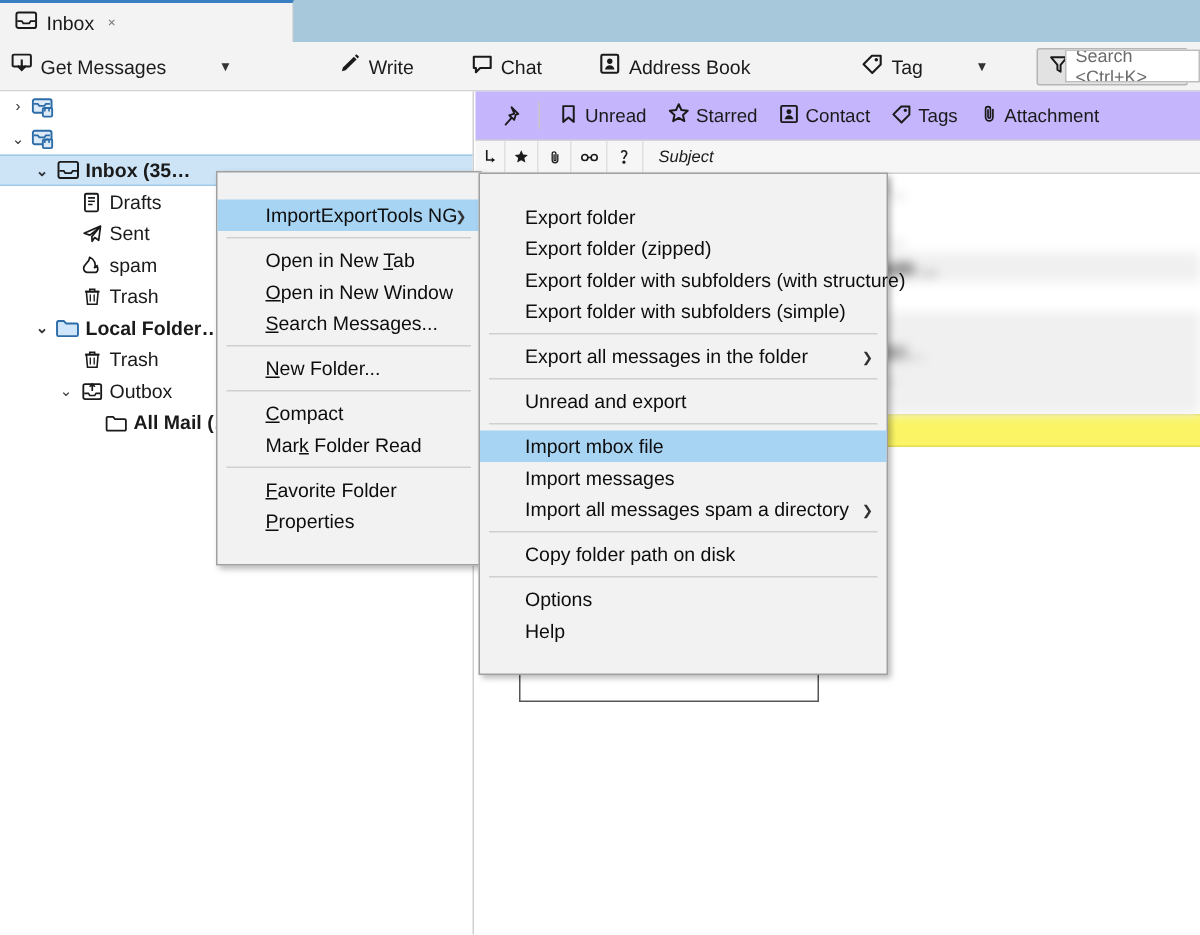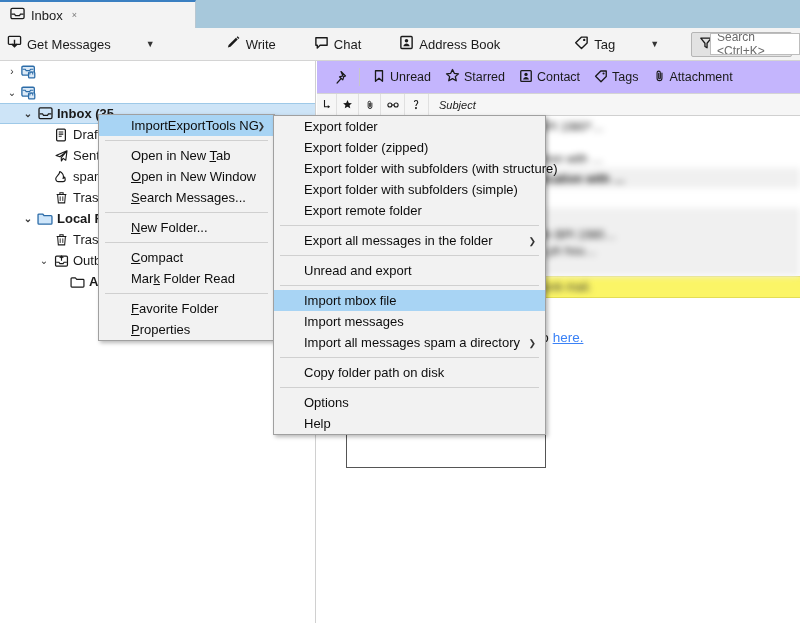--- a/index.html
+++ b/index.html
@@ -123,23 +123,24 @@
     margin: 23px 0 0 29px; width: 200px; height: 100px;
     border: 1px solid #555; background: #fff;
   }
 
   
   .ctxmenu {
     position: absolute;
     background: #f2f2f2;
     border: 1px solid #a0a0a0;
     box-shadow: 2px 2px 4px rgba(0,0,0,0.28);
-    padding: 0 0;
+    padding: 18px 0;
     z-index: 40;
     font-size: 13px;
+    margin-left: 46px;
   }
   #ctx-main { left: 98px; top: 114px; width: 177px; }
   #ctx-sub  { left: 273px; top: 115px; width: 273px; }
   .mi {
     height: 21px; display: flex; align-items: center;
     padding: 0 8px 0 32px; white-space: nowrap; color: #0d0d0d;
     position: relative;
   }
   #ctx-sub .mi { padding-left: 30px; }
   .mi.hl { background: #a8d4f4; }
@@ -534,23 +535,20 @@
       </div>
       <div class="mi">
         <span>Export folder (zipped)</span>
       </div>
       <div class="mi">
         <span>Export folder with subfolders (with structure)</span>
       </div>
       <div class="mi">
         <span>Export folder with subfolders (simple)</span>
       </div>
-      <div class="mi">
-        <span>Export remote folder</span>
-      </div>
       <div class="msep"></div>
       <div class="mi">
         <span>Export all messages in the folder</span>
         <span class="arrow">❯</span>
       </div>
       <div class="msep"></div>
       <div class="mi">
         <span>Unread and export</span>
       </div>
       <div class="msep"></div>

